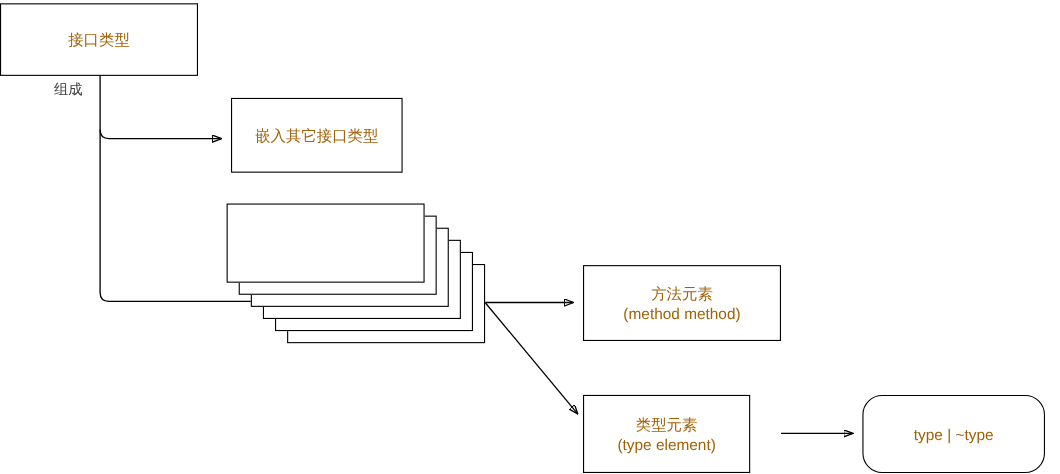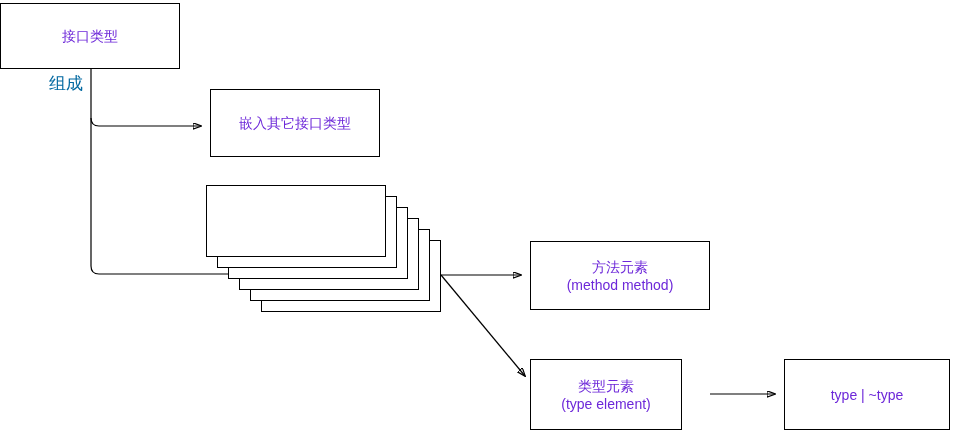--- a/index.html
+++ b/index.html
@@ -19,35 +19,35 @@
   }
   .node {
     position: absolute;
     box-sizing: border-box;
     border: 1px solid #000000;
     background: #ffffff;
     display: flex;
     align-items: center;
     justify-content: center;
     text-align: center;
-    color: #6d28d9;
+    color: #a16207;
     font-size: 14px;
     line-height: 18px;
     white-space: pre-line;
   }
   .stack-shadow {
     position: absolute;
     box-sizing: border-box;
     border: 1px solid #000000;
     background: #ffffff;
   }
   .edge-label {
     position: absolute;
-    font-size: 17px;
-    color: #0369a1;
+    font-size: 13px;
+    color: #404040;
     background: #ffffff;
     padding: 0 2px;
     white-space: nowrap;
   }
   svg.edges {
     position: absolute;
     left: 0;
     top: 0;
     width: 964px;
     height: 431px;
@@ -84,24 +84,24 @@
     <path d="M91,118 Q91,126 99,126 L201,126" marker-end="url(#arrow)"></path>
 
     <line x1="441" y1="275" x2="521" y2="275" marker-end="url(#arrow)"></line>
 
     <line x1="441" y1="275" x2="525" y2="376" marker-end="url(#arrow)"></line>
 
     <line x1="710" y1="394" x2="775" y2="394" marker-end="url(#arrow)"></line>
   </svg>
 
   <div class="node" style="left: 0px; top: 3px; width: 180px; height: 66px;">接口类型</div>
-  <div class="node" style="left: 210px; top: 89px; width: 170px; height: 68px;">嵌入其它接口类型</div>
+  <div class="node" style="left: 210px; top: 89px; width: 156px; height: 68px;">嵌入其它接口类型</div>
   <div class="node" style="left: 261px; top: 240px; width: 180px; height: 72px;">接口元素
 (interface element)</div>
   <div class="node" style="left: 530px; top: 241px; width: 180px; height: 69px;">方法元素
 (method method)</div>
   <div class="node" style="left: 530px; top: 359px; width: 152px; height: 71px;">类型元素
 (type element)</div>
-  <div class="node" style="left: 784px; top: 359px; width: 166px; height: 71px;">type  |  ~type</div>
+  <div class="node" style="left: 784px; top: 359px; width: 166px; height: 71px; border-radius: 18px;">type  |  ~type</div>
 
   <div class="edge-label" style="left: 47px; top: 72px;">组成</div>
 
 </div>
 
 </body></html>

